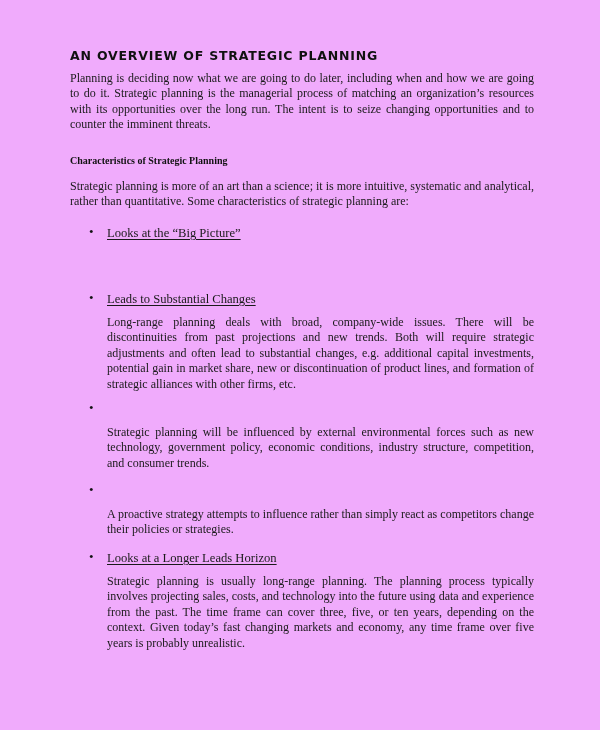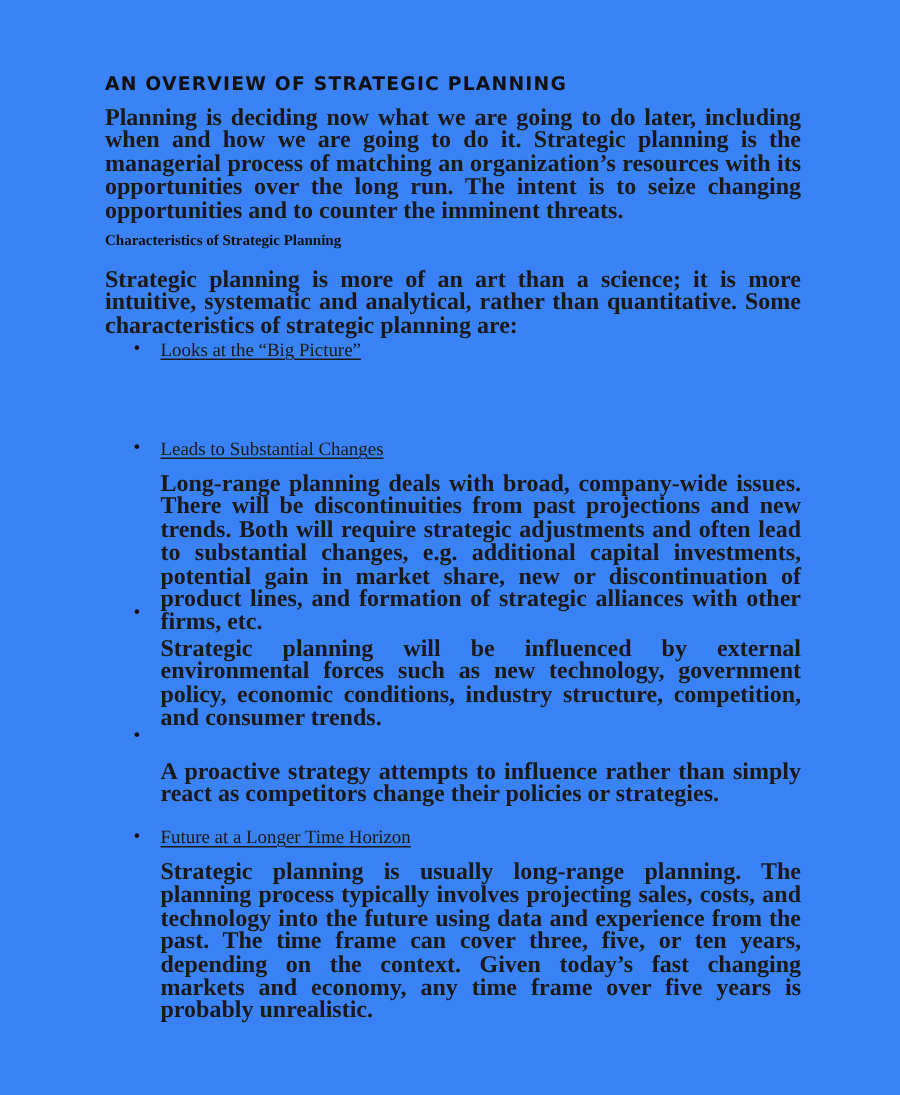--- a/index.html
+++ b/index.html
@@ -1,26 +1,26 @@
 <!DOCTYPE html>
 <html><head>
   <meta charset="utf-8">
   <style>
     html, body { margin: 0; padding: 0; background: #ffffff; }
     body { width: 600px; height: 730px; overflow: hidden; position: relative; color: #111; }
-    .page { position: absolute; left: 0; top: 0; width: 600px; height: 730px; background: #3b82f6; }
+    .page { position: absolute; left: 0; top: 0; width: 600px; height: 730px; background: #f0abfc; }
     .title {
       position: absolute; left: 70px; top: 48px;
       font-family: "DejaVu Sans", sans-serif; font-weight: bold;
       font-size: 12.5px; letter-spacing: 0.8px; color: #111;
     }
     .p {
       position: absolute; font-family: "Liberation Serif", serif;
-      font-size: 16px; line-height: 15.4px; color: #1a1a1a;
-      text-align: justify; text-align-last: left; font-weight: bold;
+      font-size: 12px; line-height: 15.4px; color: #1a1a1a;
+      text-align: justify; text-align-last: left;
     }
     .intro { left: 70px; top: 71px; width: 464px; }
     .subhead {
       position: absolute; left: 70px; top: 155px;
       font-family: "Liberation Serif", serif; font-weight: bold;
       font-size: 10px; color: #111;
     }
     .sub-intro { left: 70px; top: 179px; width: 464px; }
     .bullet {
       position: absolute; left: 89px;
@@ -50,15 +50,15 @@
   <div class="item-title" style="top:292px;">Leads to Substantial Changes</div>
   <div class="p item-body" style="top:315px;">Long-range planning deals with broad, company-wide issues. There will be discontinuities from past projections and new trends. Both will require strategic adjustments and often lead to substantial changes, e.g. additional capital investments, potential gain in market share, new or discontinuation of product lines, and formation of strategic alliances with other firms, etc.</div>
 
   <span class="bullet" style="top:400px;">•</span>
   <div class="p item-body" style="top:425px;">Strategic planning will be influenced by external environmental forces such as new technology, government policy, economic conditions, industry structure, competition, and consumer trends.</div>
 
   <span class="bullet" style="top:482px;">•</span>
   <div class="p item-body" style="top:507px;">A proactive strategy attempts to influence rather than simply react as competitors change their policies or strategies.</div>
 
   <span class="bullet" style="top:549px;">•</span>
-  <div class="item-title" style="top:551px;">Future at a Longer Time Horizon</div>
+  <div class="item-title" style="top:551px;">Looks at a Longer Leads Horizon</div>
   <div class="p item-body" style="top:574px;">Strategic planning is usually long-range planning. The planning process typically involves projecting sales, costs, and technology into the future using data and experience from the past. The time frame can cover three, five, or ten years, depending on the context. Given today’s fast changing markets and economy, any time frame over five years is probably unrealistic.</div>
 </div>
 
 </body></html>

